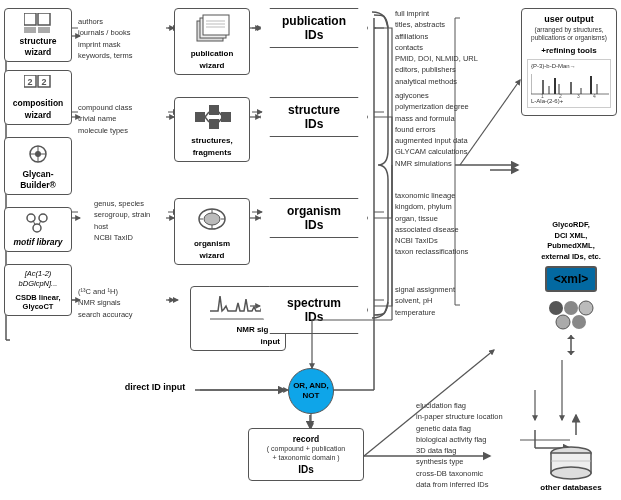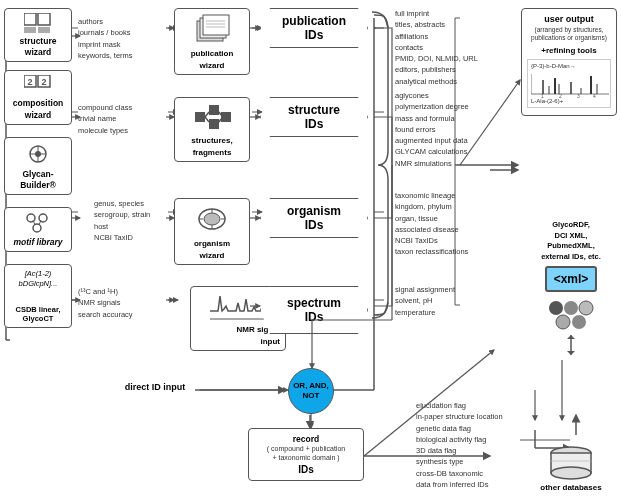--- a/index.html
+++ b/index.html
@@ -170,21 +170,21 @@
         <circle cx="14" cy="16" r="4" fill="none" stroke="#555" stroke-width="1.5"></circle>
         <line x1="10" y1="8" x2="12" y2="13" stroke="#555" stroke-width="1"></line>
         <line x1="18" y1="8" x2="16" y2="13" stroke="#555" stroke-width="1"></line>
       </svg>
       <span class="label" style="font-size:8.5px; font-weight:bold;">motif
 library</span>
     </div>
 
     <div class="wizard-box" style="margin-top:4px;">
       <span style="font-size:7.5px; font-style:italic; line-height:1.3; display:block;">[Ac(1-2)<br>bDGlcpN]...</span>
-      <span style="font-size:7.5px; font-weight:bold; display:block; margin-top:16px;">CSDB linear,<br>GlycoCT</span>
+      <span style="font-size:7.5px; font-weight:bold; display:block; margin-top:4px;">CSDB linear,<br>GlycoCT</span>
     </div>
   </div>
 
   <div style="position:absolute; left:78px; top:16px; font-size:7.5px; line-height:1.5; color:#333;">
     <div>authors</div>
     <div>journals / books</div>
     <div>imprint mask</div>
     <div>keywords, terms</div>
   </div>
 
@@ -334,21 +334,21 @@
         <text x="46" y="28" font-size="5" fill="#555">3</text>
         <text x="62" y="28" font-size="5" fill="#555">4</text>
       </svg>
       <div style="font-size:6px; color:#333;">L-Ala-(2-6)+</div>
     </div>
   </div>
 
   <div style="position:absolute; right:4px; top:220px; width:92px; text-align:center;">
     <div style="font-size:7.5px; font-weight:bold; line-height:1.4; margin-bottom:4px;">GlycoRDF,<br>DCI XML,<br>PubmedXML,<br>external IDs, etc.</div>
 
-    <div style="border:2px solid #555; border-radius:3px; padding:4px 6px; background:#7dd3fc; font-size:12px; font-weight:bold; width:52px; margin:0 auto 4px; text-align:center;">&lt;xml&gt;</div>
+    <div style="border:2px solid #555; border-radius:3px; padding:4px 6px; background:#0369a1; font-size:12px; font-weight:bold; width:52px; margin:0 auto 4px; text-align:center;">&lt;xml&gt;</div>
 
     <svg width="50" height="35" style="display:block; margin:0 auto;">
       <circle cx="10" cy="12" r="7" fill="#555"></circle>
       <circle cx="25" cy="12" r="7" fill="#888"></circle>
       <circle cx="40" cy="12" r="7" fill="#bbb" stroke="#555" stroke-width="1"></circle>
       <circle cx="17" cy="26" r="7" fill="#aaa" stroke="#555" stroke-width="1"></circle>
       <circle cx="33" cy="26" r="7" fill="#888"></circle>
     </svg>
 
     <svg width="14" height="24" style="display:block; margin:2px auto;">

